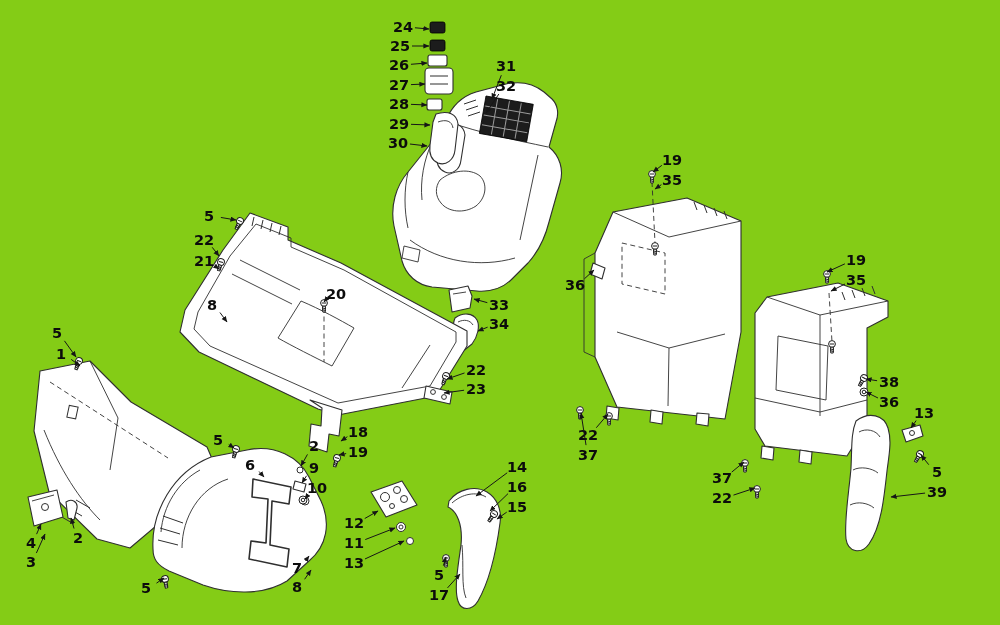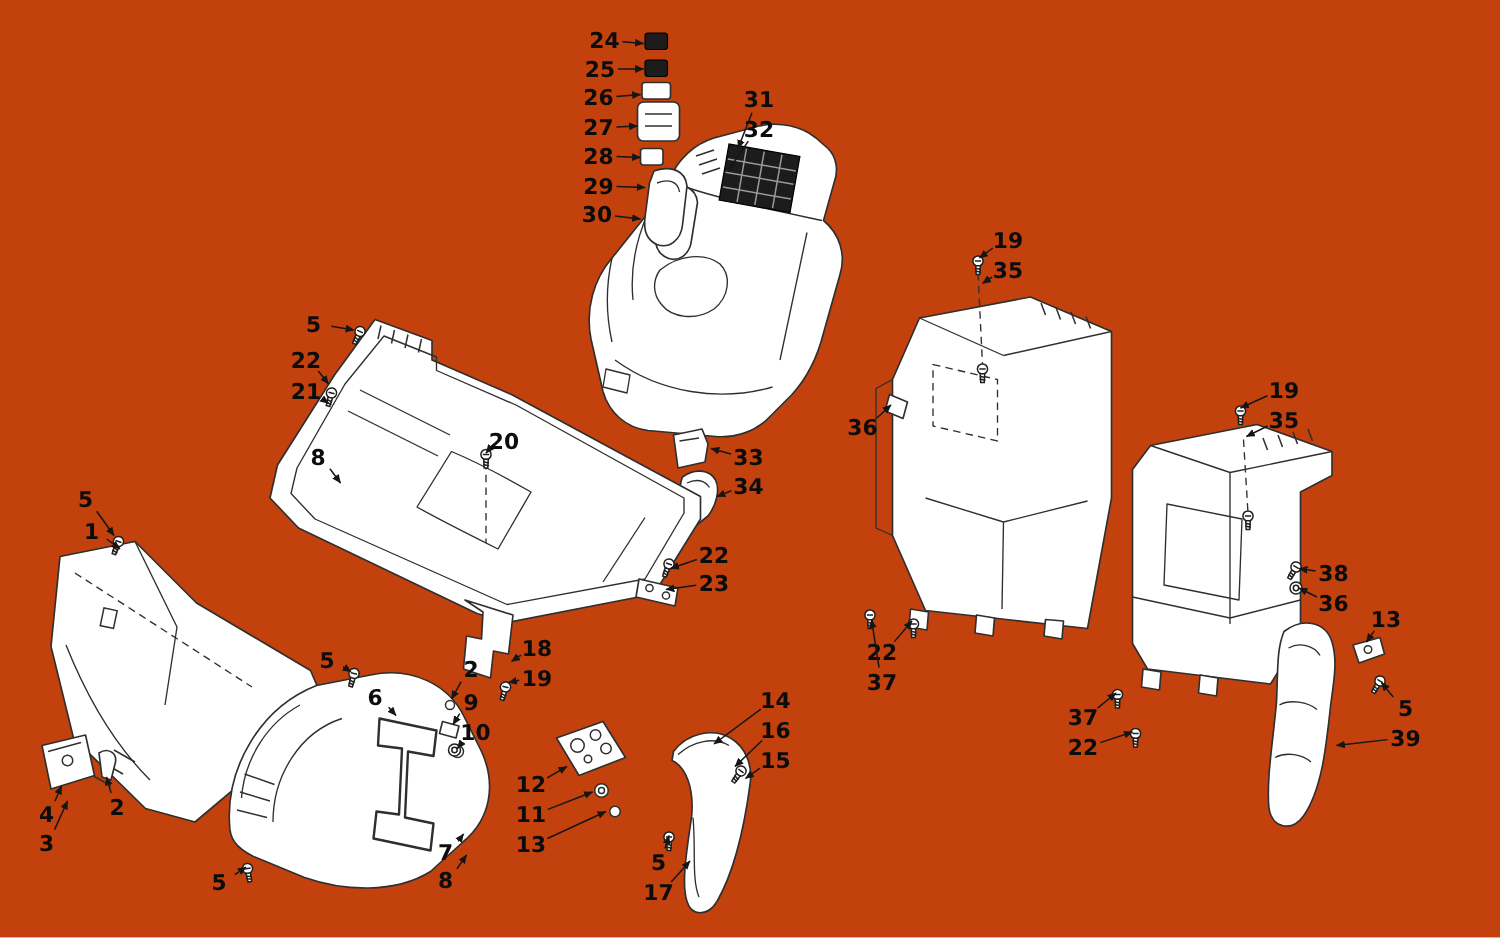--- a/index.html
+++ b/index.html
@@ -1,16 +1,16 @@
 <!DOCTYPE html>
 <html><head>
 <meta charset="utf-8">
 <style>
   html, body { margin: 0; padding: 0; background: #ffffff; }
-  .stage { width: 1000px; height: 625px; position: relative; background: #c2410c; overflow: hidden; }
+  .stage { width: 1000px; height: 625px; position: relative; background: #84cc16; overflow: hidden; }
   svg { display: block; }
   .part  { fill: #ffffff; stroke: #2f2f2f; stroke-width: 1.1; stroke-linejoin: round; }
   .part.bold { stroke-width: 1.6; }
   .thin  { fill: none; stroke: #2f2f2f; stroke-width: 0.9; stroke-linejoin: round; }
   .dash  { fill: none; stroke: #2f2f2f; stroke-width: 0.9; stroke-dasharray: 5 3.5; }
   .dark  { fill: #1c1c1c; stroke: #000000; stroke-width: 0.8; }
   .gridline { stroke: #9a9a9a; stroke-width: 1; }
   .tick  { stroke: #2f2f2f; stroke-width: 1; }
   .hole  { fill: #ffffff; stroke: #2f2f2f; stroke-width: 1; }
   .leader { stroke: #161616; stroke-width: 1; fill: none; }

